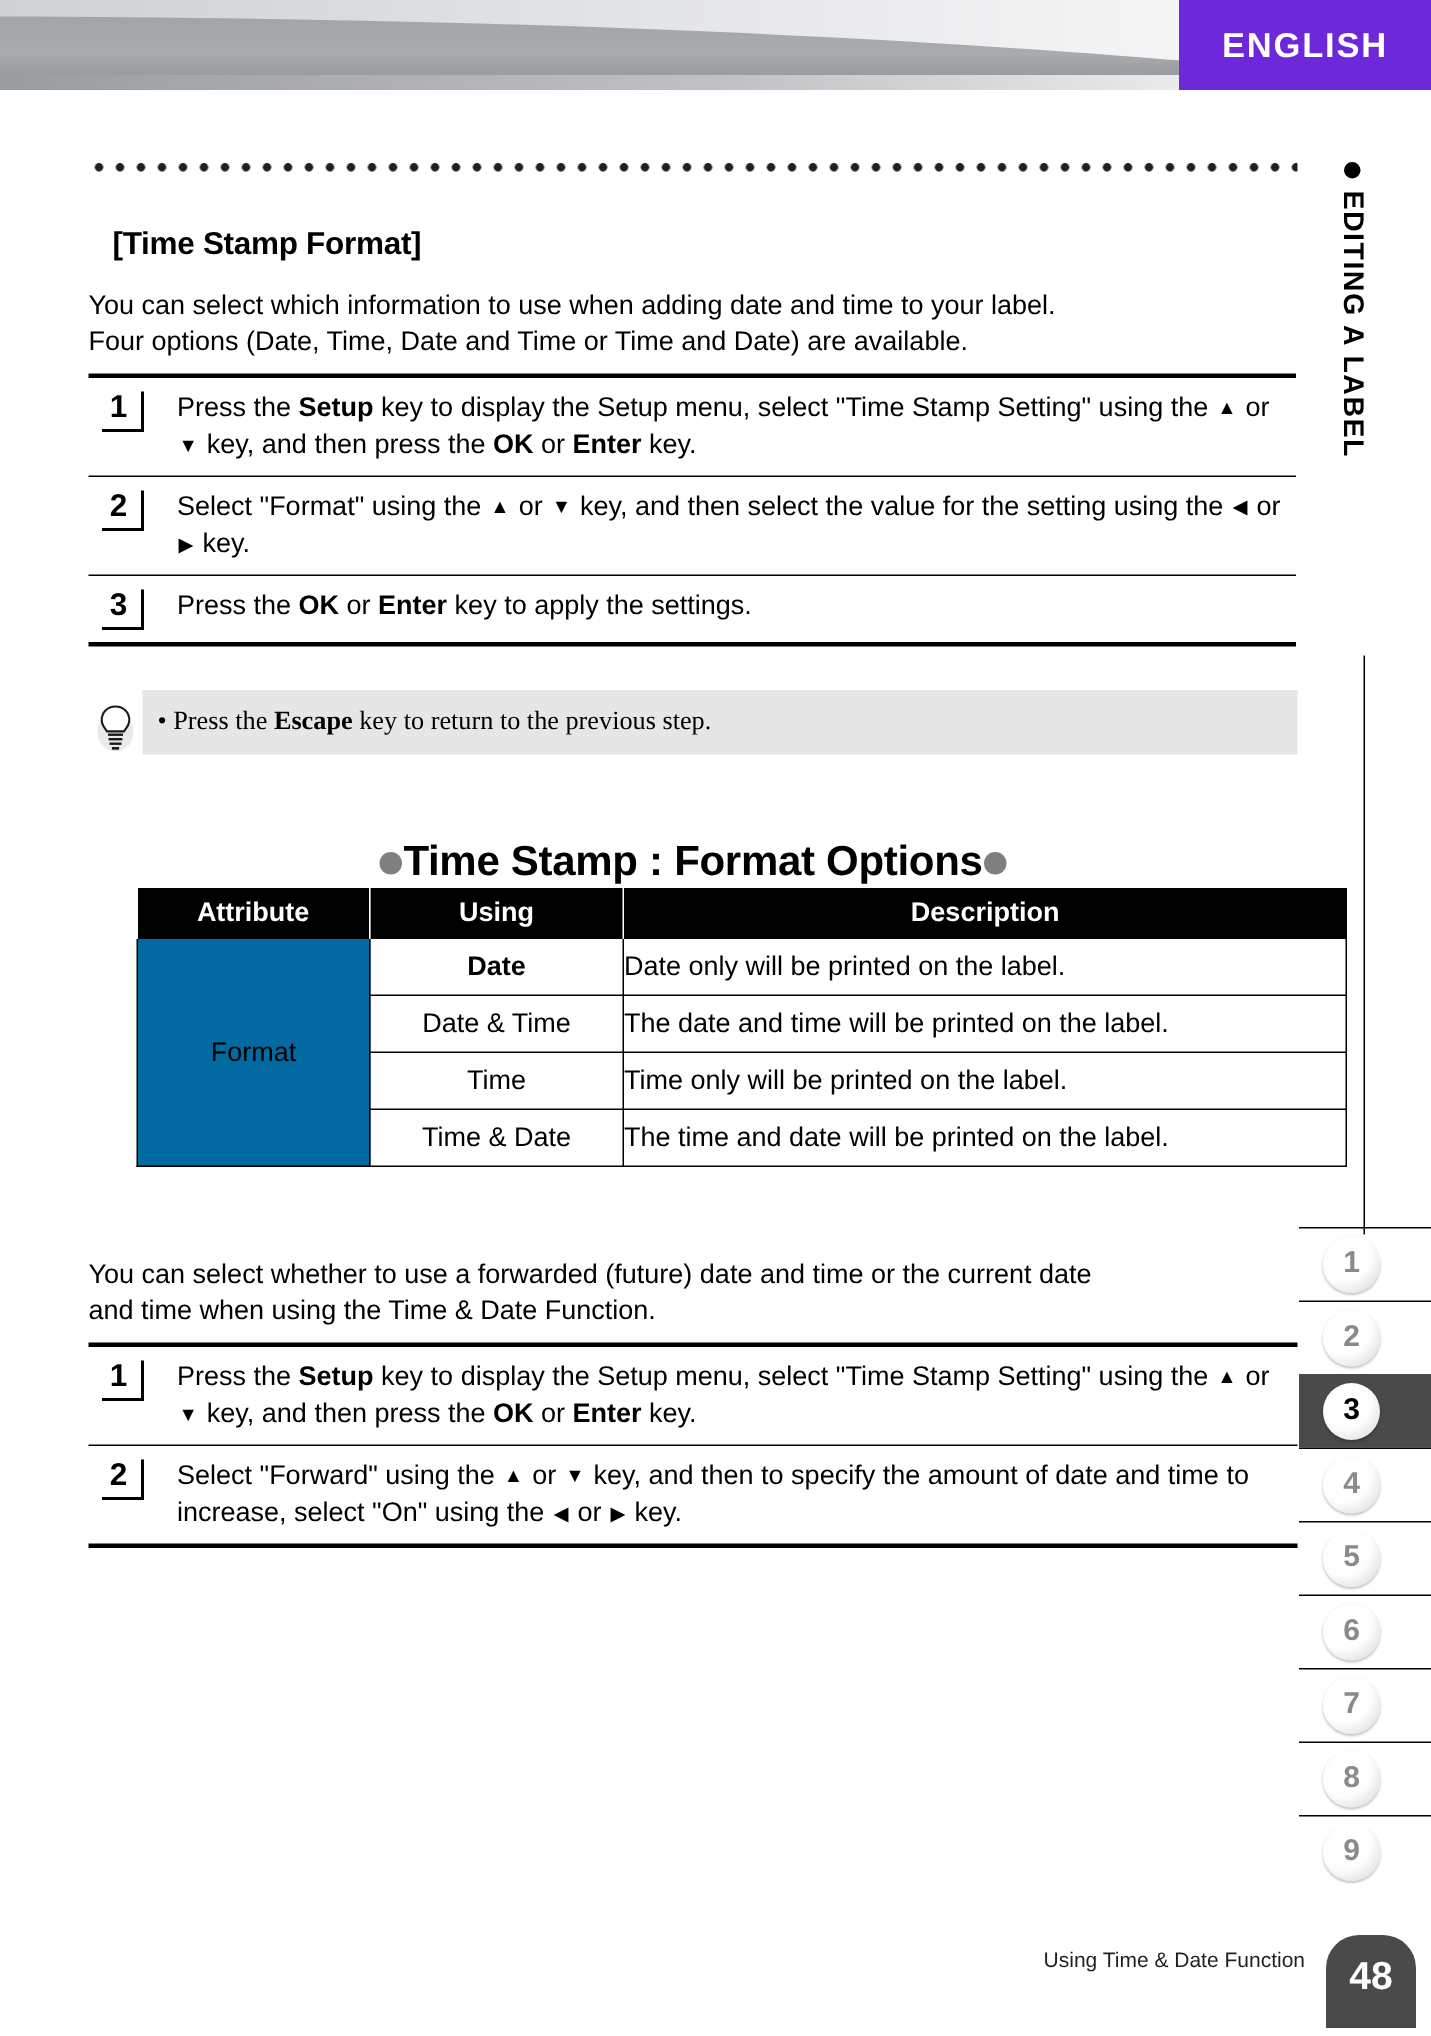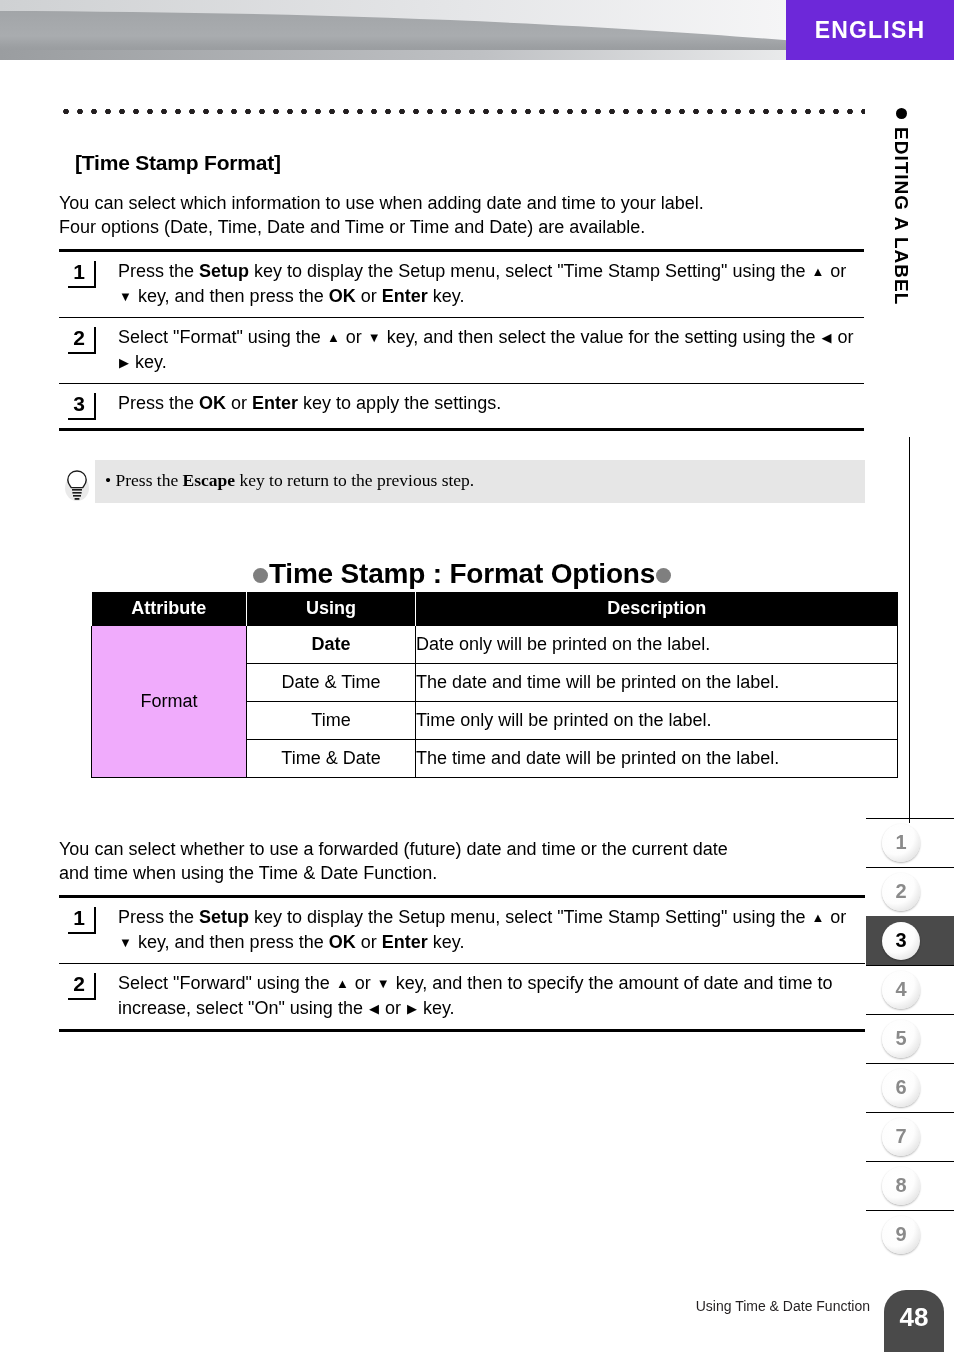--- a/index.html
+++ b/index.html
@@ -229,21 +229,21 @@
     text-align: center;
     border-right: 1.6px solid #fff;
   }
   #opt-table th:last-child { border-right: none; }
   #opt-table td {
     font-size: 18px;
     border: 1.2px solid #000;
     padding: 8px 0;
   }
   td.attr-cell {
-    background: #f0abfc;
+    background: #0369a1;
     text-align: center;
     vertical-align: middle;
     border-top: none;
   }
   td.val-cell {
     text-align: center;
   }
   td.val-cell.bold { font-weight: bold; border-radius: 11px; }
   td.desc-cell {
     text-align: left;

